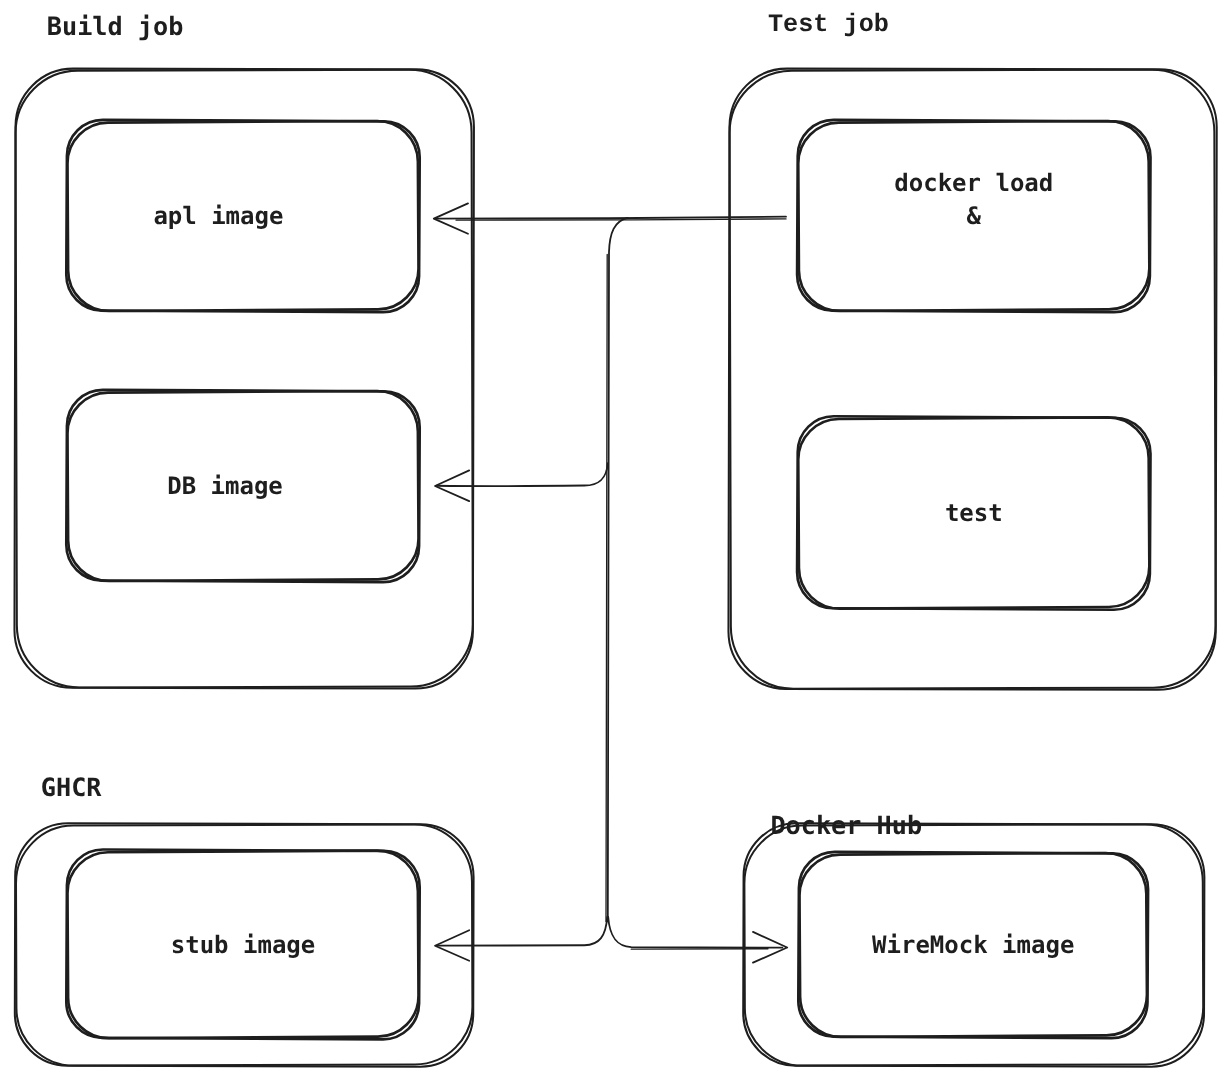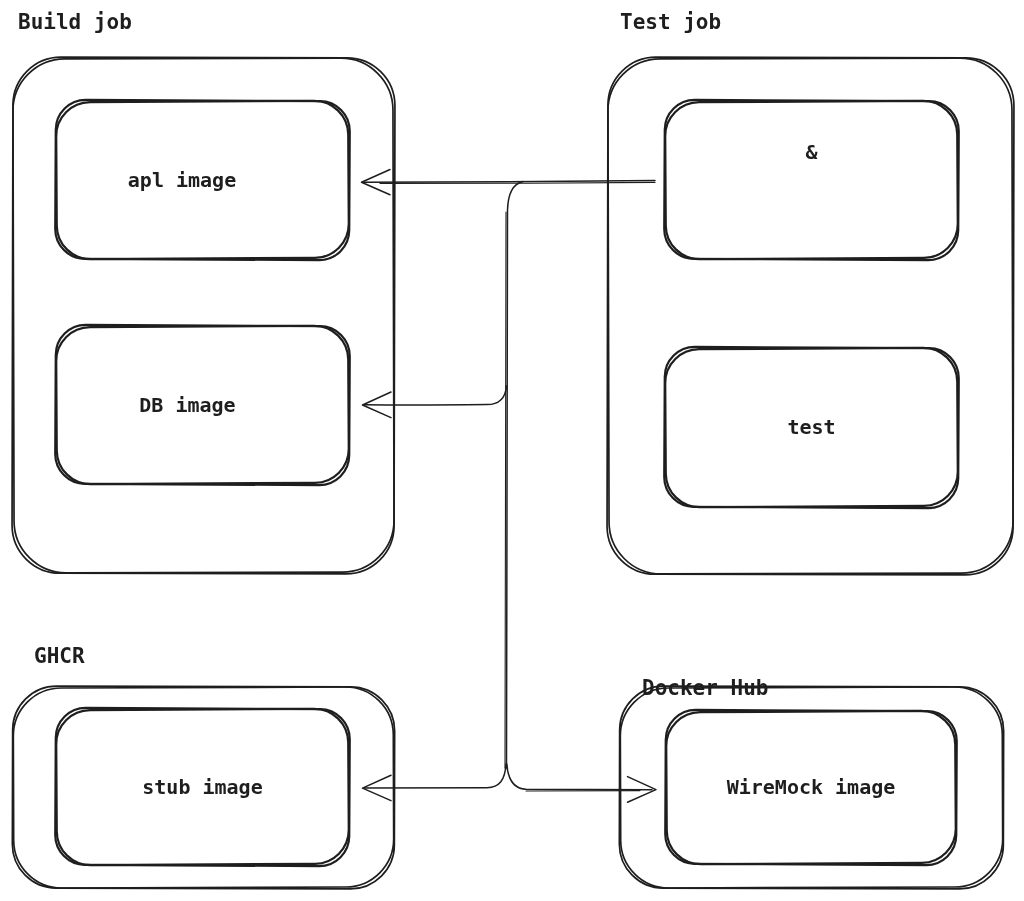--- a/index.html
+++ b/index.html
@@ -118,30 +118,31 @@
       <path d="M 391 775.2 L 362.5 788.1 L 391 800.6"></path>
     </g>
 
     <g class="edge">
       <path d="M 506.8 764 C 508 780, 513.5 788.8, 526 789.2 L 652 789.7"></path>
       <path class="thin" d="M 526 791 L 640 790.6"></path>
       <path d="M 627.5 776.6 L 656 789.6 L 627.5 802.2"></path>
     </g>
   </svg>
 
-  <div class="group-label" style="left:18px; top:9px;">Build job</div>
-  <div class="group-label" style="left:620px; top:9px;">Test job</div>
+  <div class="group-label" style="left:39px; top:9px;">Build job</div>
+  <div class="group-label" style="left:640px; top:9px;font-family:Liberation Mono, monospace;">Test job</div>
   <div class="group-label" style="left:34px; top:643px;text-align:center;">GHCR</div>
   <div class="group-label" style="left:642px; top:643px;margin-top:32px;">Docker Hub</div>
 
   <div class="node-label" style="left:55px; top:166px; width:254px;">apl image</div>
 
   <div class="node-label" style="left:55px; top:391px; width:265px;">DB image</div>
 
   <div class="node-label" style="left:664px; top:138px; width:295px;">
+    <div>docker load</div>
     <div>&amp;</div>
   </div>
 
   <div class="node-label" style="left:664px; top:413px; width:295px;">test</div>
 
   <div class="node-label" style="left:665px; top:773px; width:292px;">WireMock image</div>
 
   <div class="node-label" style="left:55px; top:773px; width:295px;">stub image</div>
 
 </div>

